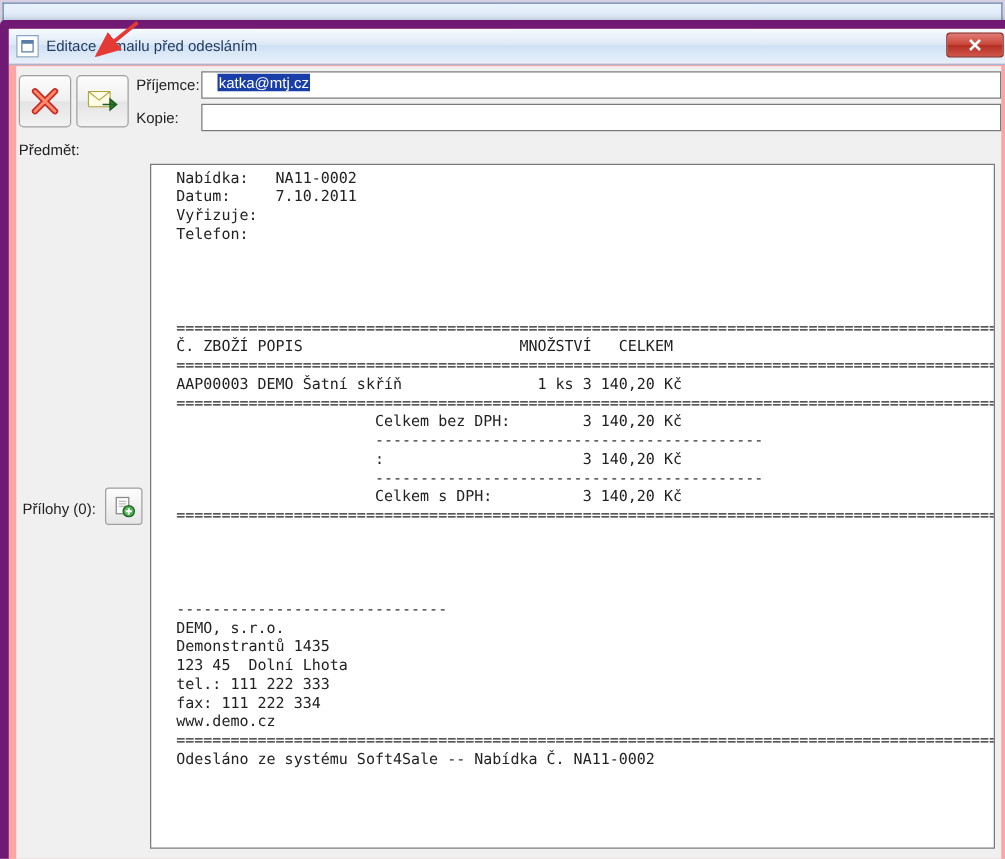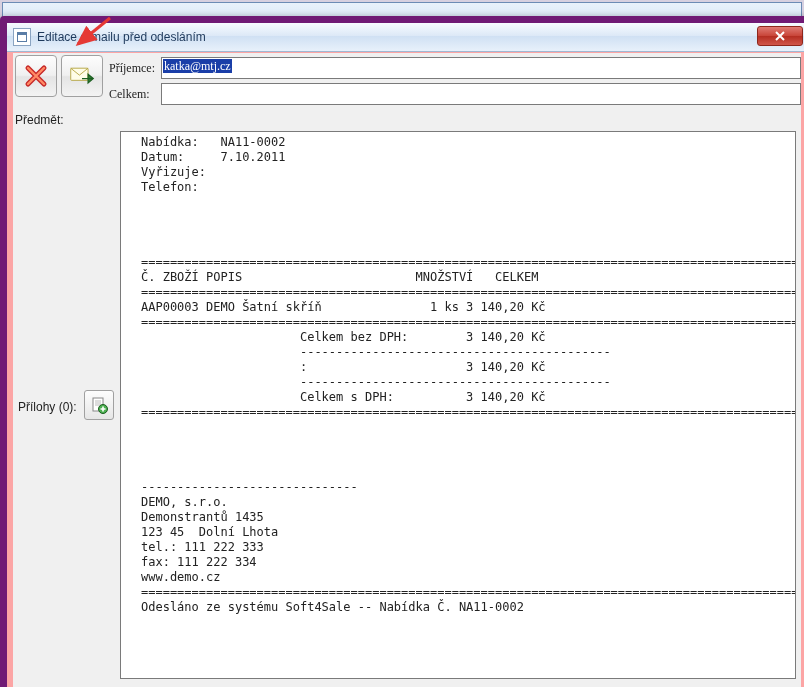--- a/index.html
+++ b/index.html
@@ -15,29 +15,29 @@
     border-bottom:1px solid #9fb8d4;display:flex;align-items:center;padding:0 6px;position:relative;}
   .titlebar .app-icon{width:16px;height:16px;margin-right:6px;background:#fff;border:1px solid #8aa4c2;display:flex;}
   .titlebar .app-icon::before{content:"";margin:auto;width:8px;height:6px;border:1px solid #5a7da6;border-top:3px solid #5a7da6;}
   .title{color:#1e395b;}
   .closebtn{position:absolute;right:4px;top:3px;width:44px;height:18px;border-radius:3px;
     background:linear-gradient(#e07b74,#c9463a 48%,#b52e22 52%,#d0564a);
     border:1px solid #8e271c;display:flex;align-items:center;justify-content:center;color:#fff;font-weight:bold;}
   .closebtn svg{width:10px;height:10px;}
   .client{position:absolute;left:6px;right:6px;top:30px;bottom:6px;background:#f0f0f0;}
   
-  .toolrow{display:flex;align-items:flex-start;font-family:Liberation Serif, serif;}
+  .toolrow{display:flex;align-items:center;}
   .btn{width:40px;height:40px;border:1px solid #a0a0a0;border-radius:4px;
     background:linear-gradient(#fdfdfd,#f0f0f0 48%,#e4e4e4 52%,#f3f3f3);
     display:flex;align-items:center;justify-content:center;margin:2px;}
   .btn svg{width:26px;height:26px;}
   .fields{flex:1;margin-left:4px;}
   .fr{display:flex;align-items:center;margin:4px 0;}
   .lbl{width:52px;text-align:left;}
-  .field{flex:1;height:18px;border:1px solid #7a7a7a;background:#fff;padding:1px 1px;overflow:hidden;white-space:nowrap;}
+  .field{flex:1;height:18px;border:1px solid #7a7a7a;background:#fff;padding:1px 12px;overflow:hidden;white-space:nowrap;}
   .field.sel{background:#fff;}
   .field .selected{background:#1a3ea8;color:#fff;padding:0 1px;}
   .row2{display:flex;align-items:flex-end;margin:4px 2px;}
   .row2 .lbl{width:90px;}
   .attachrow{display:flex;align-items:center;margin:4px 5px;}
   .attachrow .lbl{width:66px;padding-top:4px;}
   .smallbtn{width:28px;height:28px;border:1px solid #a0a0a0;border-radius:3px;
     background:linear-gradient(#fdfdfd,#e6e6e6);display:flex;align-items:center;justify-content:center;margin-right:6px;}
   .smallbtn svg{width:18px;height:18px;}
   .body{flex:1;border:1px solid #7a7a7a;background:#fff;height:540px;padding:3px 20px;
@@ -78,21 +78,21 @@
         </svg>
       </div>
       <div class="fields">
         <div class="fr">
           <span class="lbl">Příjemce:</span>
           <div class="field sel">
             <span class="selected">katka@mtj.cz</span>
           </div>
         </div>
         <div class="fr">
-          <span class="lbl">Celkem:</span>
+          <span class="lbl">Kopie:</span>
           <div class="field"></div>
         </div>
       </div>
     </div>
 
     <div class="row2">
       <span class="lbl">Předmět:</span>
     </div>
 
     <div class="attachrow">

